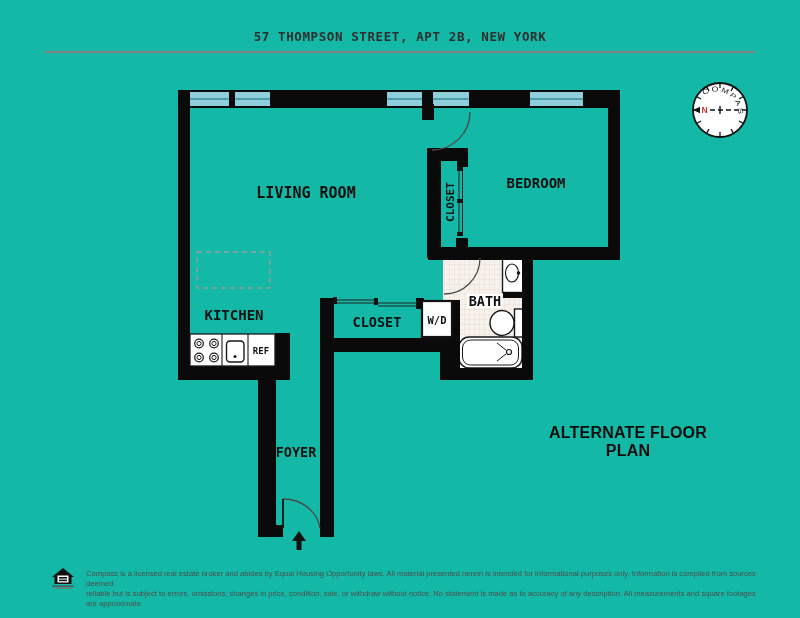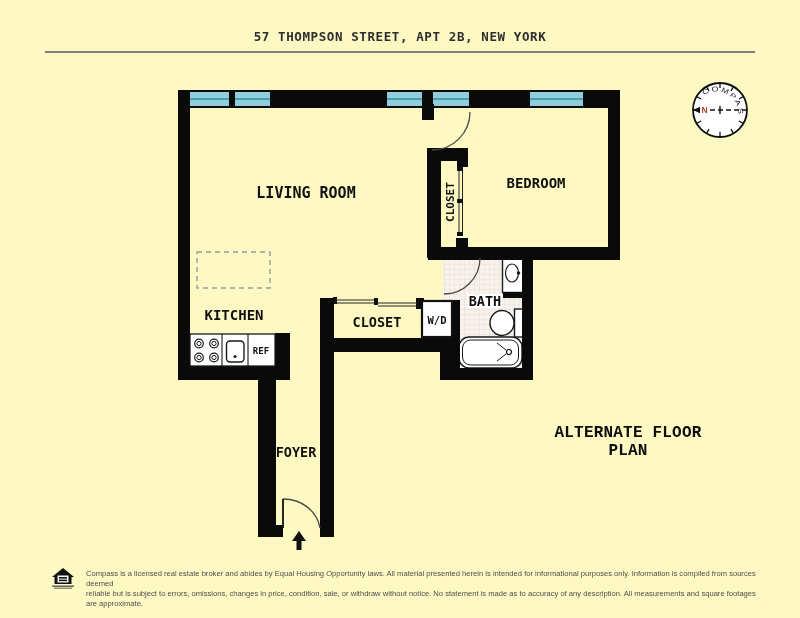--- a/index.html
+++ b/index.html
@@ -1,24 +1,24 @@
 <!DOCTYPE html>
 <html style="--wall: #0a0a0a; --window: #8ecfdb; --window-stripe: #4d9fb0; --north: #c0392b; --tile-bg: #f8f2ec; --tile-line: #e4d8cf; --arc: #4a4a4a; --muted: #4d4d4d; --rule: #808080;"><head>
 <meta charset="utf-8">
 <style>
   html,body{margin:0;padding:0;background:#ffffff;}
-  .page{position:relative;width:800px;height:618px;background:#fef9c3;overflow:hidden;
+  .page{position:relative;width:800px;height:618px;background:#14b8a6;overflow:hidden;
         font-family:"Liberation Sans",sans-serif;}
   .title{position:absolute;top:29px;left:0;width:800px;text-align:center;
          font-family:"DejaVu Sans Mono",monospace;font-weight:bold;font-size:12.5px;
          letter-spacing:.6px;color:#2e2e2e;}
   .rule{position:absolute;top:51px;left:45px;width:710px;height:2px;background:var(--rule,#808080);}
   .plan-svg{position:absolute;top:0;left:0;}
   .alt-label{position:absolute;top:424px;left:536px;width:184px;text-align:center;
-             font-family:Liberation Mono, monospace;font-weight:bold;font-size:16px;
+             font-family:Liberation Sans, sans-serif;font-weight:bold;font-size:16px;
              letter-spacing:.2px;color:#0d0d0d;}
   .disclaimer{position:absolute;top:569px;left:86px;width:680px;
               font-size:7.6px;line-height:10px;color:var(--muted,#4d4d4d);}
   .eho{position:absolute;top:568px;left:52px;}
   .room-label{font-family:"DejaVu Sans Mono",monospace;font-weight:bold;fill:#111;}
   .compass-word{font-family:"Liberation Sans",sans-serif;font-size:7px;letter-spacing:1.5px;fill:#222;}
   .north{font-family:"Liberation Sans",sans-serif;font-weight:bold;font-size:8.5px;fill:var(--north,#c0392b);}
 </style>
 </head>
 <body>

